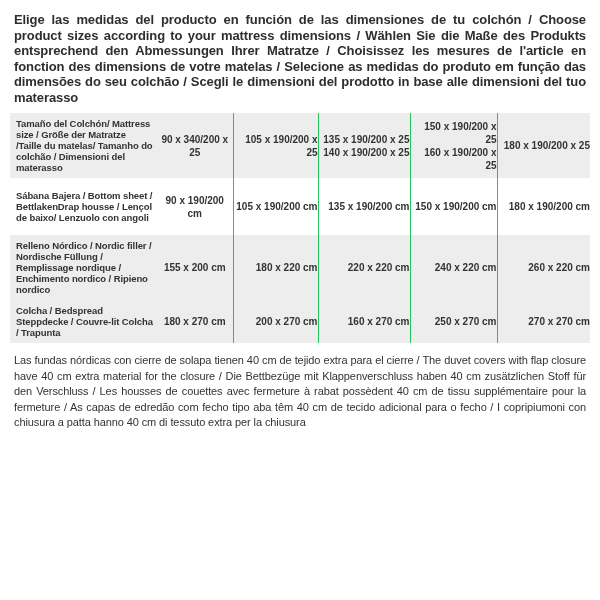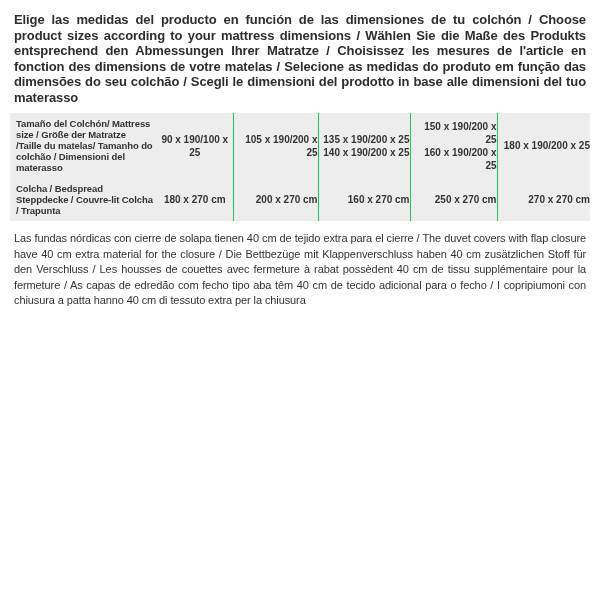--- a/index.html
+++ b/index.html
@@ -80,27 +80,43 @@
     <col class="c-label">
       <col class="c-v1">
       <col class="c-v2">
       <col class="c-v3">
       <col class="c-v4">
       <col class="c-v5">
   </colgroup>
   <tbody>
     <tr class="stripe" style="height:60px;">
       <td class="label-cell">Tamaño del Colchón/ Mattress size / Größe der Matratze /Taille du matelas/ Tamanho do colchão / Dimensioni del materasso</td>
-      <td class="value-cell">90 x 190/100 x 25</td>
+      <td class="value-cell">90 x 340/200 x 25</td>
       <td class="value-cell sep">105 x 190/200 x 25</td>
       <td class="value-cell sep">135 x 190/200 x 25
 140 x 190/200 x 25</td>
       <td class="value-cell sep">150 x 190/200 x 25
 160 x 190/200 x 25</td>
       <td class="value-cell sep">180 x 190/200 x 25</td>
+    </tr>
+    <tr style="height:57px;">
+      <td class="label-cell">Sábana Bajera / Bottom sheet / BettlakenDrap housse / Lençol de baixo/ Lenzuolo con angoli</td>
+      <td class="value-cell">90 x 190/200 cm</td>
+      <td class="value-cell sep">105 x 190/200 cm</td>
+      <td class="value-cell sep">135 x 190/200 cm</td>
+      <td class="value-cell sep">150 x 190/200 cm</td>
+      <td class="value-cell sep">180 x 190/200 cm</td>
+    </tr>
+    <tr class="stripe" style="height:63px;">
+      <td class="label-cell">Relleno Nórdico / Nordic filler / Nordische Füllung / Remplissage nordique / Enchimento nordico / Ripieno nordico</td>
+      <td class="value-cell">155 x 200 cm</td>
+      <td class="value-cell sep">180 x 220 cm</td>
+      <td class="value-cell sep">220 x 220 cm</td>
+      <td class="value-cell sep">240 x 220 cm</td>
+      <td class="value-cell sep">260 x 220 cm</td>
     </tr>
     <tr class="stripe" style="height:36px;">
       <td class="label-cell">Colcha / Bedspread Steppdecke / Couvre-lit Colcha / Trapunta</td>
       <td class="value-cell">180 x 270 cm</td>
       <td class="value-cell sep">200 x 270 cm</td>
       <td class="value-cell sep">160 x 270 cm</td>
       <td class="value-cell sep">250 x 270 cm</td>
       <td class="value-cell sep">270 x 270 cm</td>
     </tr>
   </tbody>

